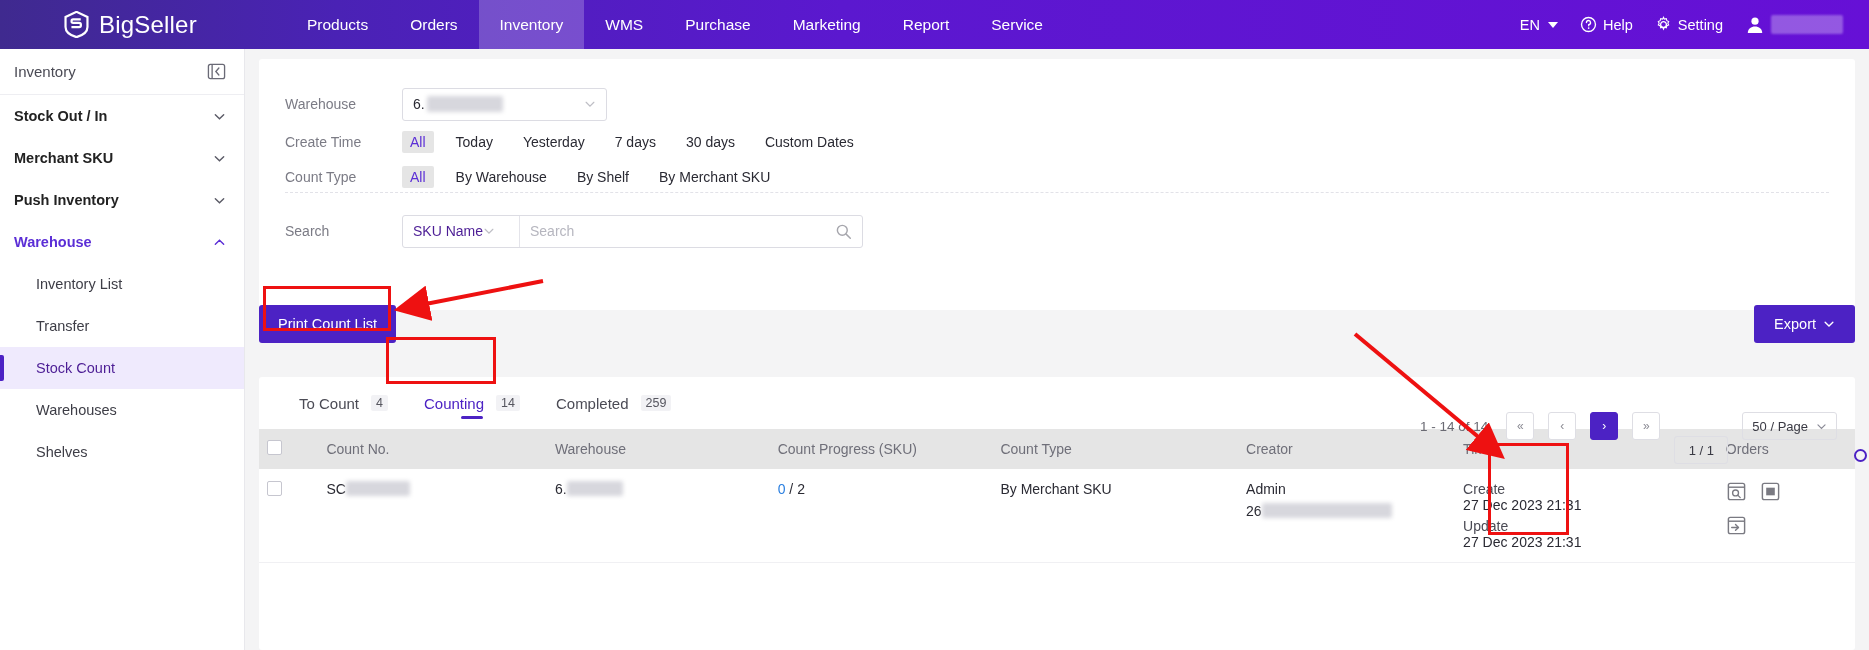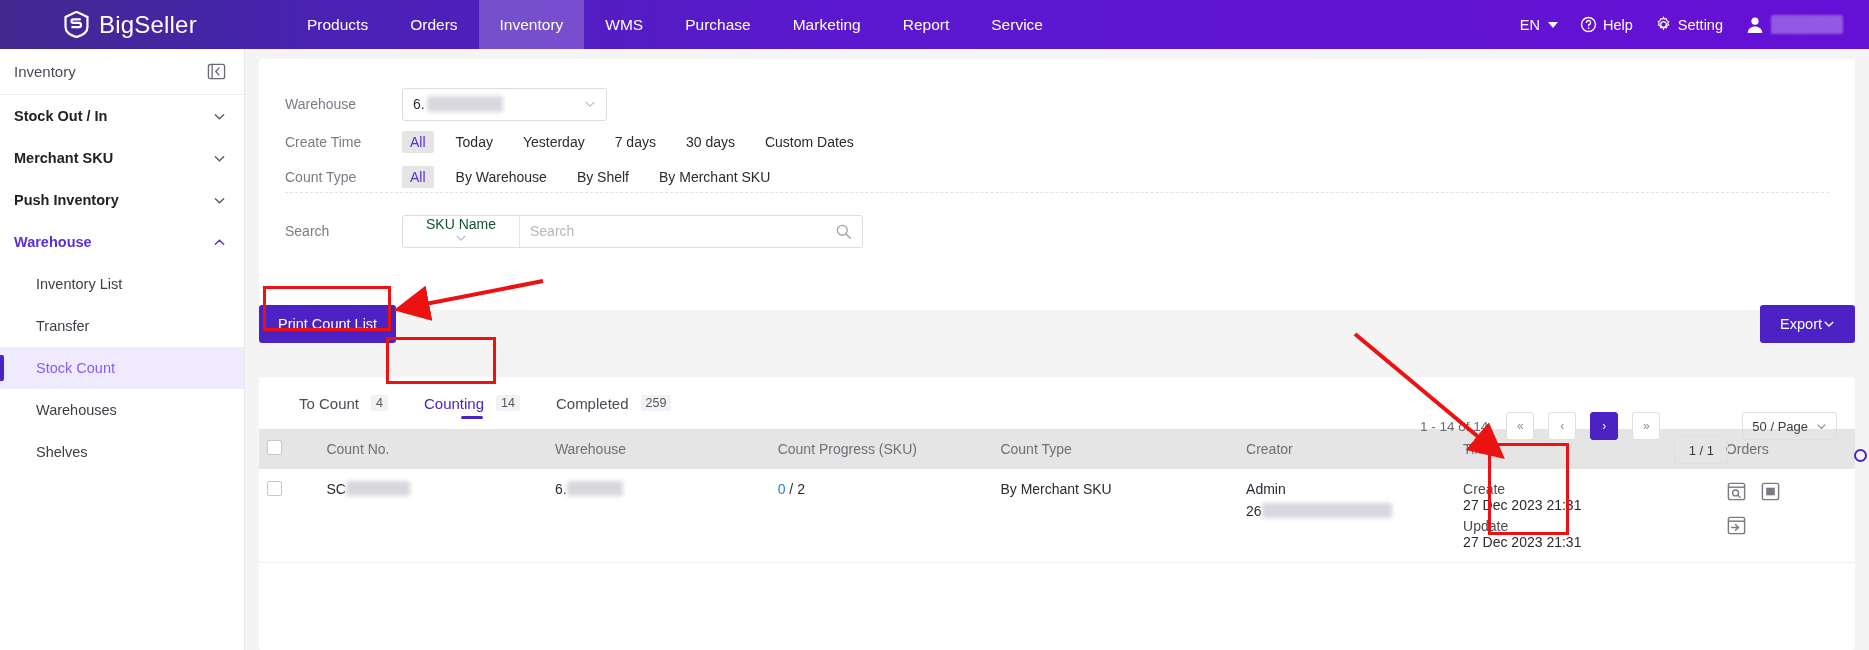--- a/index.html
+++ b/index.html
@@ -46,21 +46,21 @@
   .sb-group {
     height: 42px; display: flex; align-items: center; justify-content: space-between;
     padding: 0 18px 0 14px; font-size: 14.5px; font-weight: bold; color: #222; cursor: pointer;
   }
   .sb-group.open { color: #5b2ed6; }
   .chev { width: 13px; height: 13px; }
   .sb-sub {
     height: 42px; display: flex; align-items: center; padding-left: 36px;
     font-size: 14.5px; color: #3d3d46; cursor: pointer; position: relative;
   }
-  .sb-sub.active { background: #efeafd; color: #8b5cf6; }
+  .sb-sub.active { background: #efeafd; color: #4c1d95; }
   .sb-sub.active::before {
     content:""; position: absolute; left: 0; top: 8px; bottom: 8px; width: 4px; background: #4c22c4; border-radius: 0 2px 2px 0;
   }
 
   
   .main { position: absolute; left: 245px; top: 49px; right: 0; bottom: 0; background: #f4f4f5; }
   .filter-card {
     position: absolute; left: 14px; top: 10px; right: 14px; height: 251px;
     background: #fff; border-radius: 3px;
   }
@@ -79,40 +79,40 @@
   .chip {
     font-size: 14px; color: #2a2a33; padding: 3px 8px; border-radius: 2px;
     margin-right: 14px; cursor: pointer; white-space: nowrap;
   }
   .chip.sel { background: #e5e5e5; color: #5b2ed6; }
   .fdiv { position: absolute; left: 26px; right: 26px; top: 133px; border-top: 1px dashed #e2e2e8; }
   .search-row { height: 34px; position: absolute; top: 155px; left: 0; right: 0; display: flex; align-items: center; padding-left: 26px; }
   .search-wrap { display: flex; height: 33px; border: 1px solid #dcdce3; border-radius: 3px; overflow: hidden; background: #fff; }
   .search-type {
     width: 117px; display: flex; align-items: center; 
-    padding: 0 10px; font-size: 14px; color: #14532d; border-right: 1px solid #e4e4ea; cursor: pointer; flex-direction: column;
+    padding: 0 10px; font-size: 14px; color: #4c1d95; border-right: 1px solid #e4e4ea; cursor: pointer;
   }
   .search-field { width: 342px; display: flex; align-items: center; padding: 0 10px; }
   .search-field input {
     border: none; outline: none; font-size: 14px; width: 100%; color: #2a2a33;
     font-family: "Liberation Sans", sans-serif;
   }
   .search-field input::placeholder { color: #b6b6bf; }
   .search-ic { width: 17px; height: 17px; opacity: .55; cursor: pointer; flex:0 0 17px;}
 
   
   .actionbar { position: absolute; left: 14px; right: 14px; top: 256px; height: 50px; }
   .btn-primary {
     background: #4c22c4; color: #fff; font-size: 14.5px; border: none; border-radius: 3px;
     height: 38px; padding: 0 19px; cursor: pointer; font-family: "Liberation Sans", sans-serif;
   }
   .btn-export {
     position: absolute; right: 0; top: 0; background: #4c22c4; color: #fff; font-size: 14.5px;
     border: none; border-radius: 3px; height: 38px; padding: 6px 20px; cursor: pointer;
-    display: flex; align-items: center; gap: 1px; font-family: "Liberation Sans", sans-serif;
+    display: flex; align-items: center; gap: 7px; font-family: "Liberation Sans", sans-serif;
   }
 
   
   .table-card { position: absolute; left: 14px; right: 14px; top: 328px; bottom: 0; background: #fff; border-radius: 3px; }
   .tabs { height: 52px; display: flex; align-items: center; padding-left: 22px; gap: 0; }
   .tab { display: flex; align-items: center; gap: 12px; font-size: 15px; color: #4b4b55; cursor: pointer; padding: 0 18px; height: 52px; position: relative; }
   .tab.active { color: #4c22c4; }
   .tab.active::after { content:""; position:absolute; left:50%; transform:translateX(-50%); bottom: 10px; width: 22px; height: 3px; background: #4c22c4; border-radius: 2px; }
   .tab-count { font-size: 12.5px; color: #56565f; background: #f2f2f5; border-radius: 2px; padding: 1px 5px; }
   .pager { position: absolute; right: 18px; top: 11px; display: flex; align-items: center; gap: 14px; }

